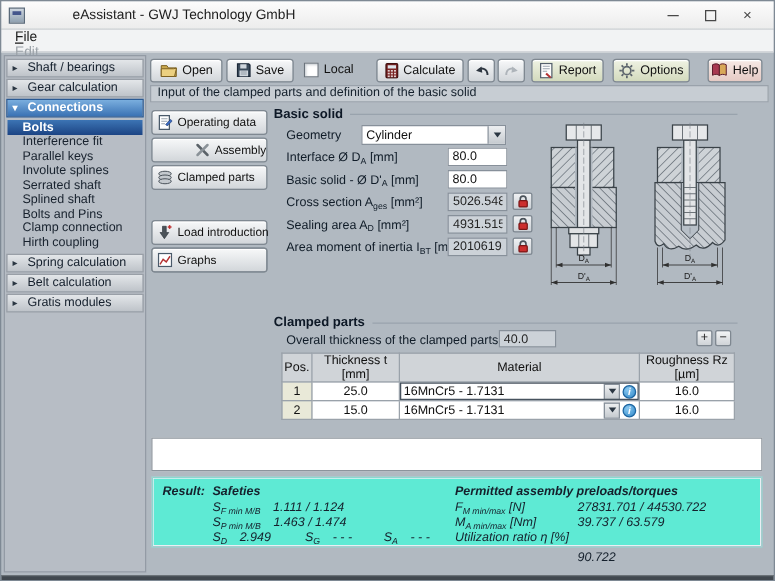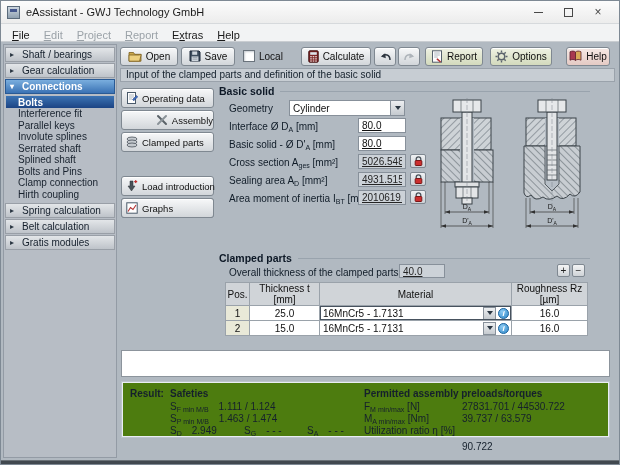--- a/index.html
+++ b/index.html
@@ -4,35 +4,35 @@
 <style>
   * { box-sizing: border-box; margin: 0; padding: 0; }
   html,body { background:#8d959d; }
   body { font-family:"Liberation Sans", sans-serif; }
   .window { position:relative; width:620px; height:465px; background:#b1b9c1;
             border:1px solid #7e8994; overflow:hidden; }
 
   
   .titlebar { position:absolute; left:0; top:0; right:0; height:23px;
               background:linear-gradient(#fcfcfc,#ececec); border-bottom:1px solid #d6d9dc;
-              display:flex; align-items:center; padding:0 6px; }
+              display:flex; align-items:center; padding:0 6px;gap:32px; }
   .app-icon { width:13px; height:13px; border:1px solid #5a6a7a;
               background:linear-gradient(#cdd6df,#8fa0b0); display:inline-block;
               margin-right:6px; position:relative; flex:0 0 auto; }
   .app-icon::after { content:""; position:absolute; left:2px; top:2px; right:2px; height:3px; background:#44568c; }
   .title-text { font-size:11px; color:#1c1c1c; }
   .win-controls { margin-left:auto; display:flex; align-items:center; gap:16px; padding-right:8px; }
   .wc { width:14px; height:14px; display:flex; align-items:center; justify-content:center;
         color:#484848; font-size:12px; }
   .min-glyph { display:block; width:9px; height:0; border-top:1px solid #484848; }
   .max-glyph { display:block; width:9px; height:9px; border:1px solid #484848; }
 
   
   .menubar { position:absolute; top:23px; left:0; right:0; height:18px; background:#f2f3f4;
-             border-bottom:1px solid #c9cdd1; display:flex; align-items:flex-end; padding-left:4px; }
+             border-bottom:1px solid #c9cdd1; display:flex; align-items:flex-start; padding-left:4px;flex-direction:column; }
   .menu-item { font-size:11px; color:#1a1a1a; padding:0 7px; white-space:pre; }
   .menu-item.disabled { color:#9ba2a8; }
   .mkey { text-decoration:underline; }
 
   
   .sidebar { position:absolute; left:2px; top:43px; width:114px; height:414px;
              background:#b7bdc5; border:1px solid #939ba5; }
   .nav-group { position:absolute; left:1px; right:1px; height:15px;
                background:linear-gradient(#e3e6e9,#bec3c9); border:1px solid #999fa7;
                display:flex; align-items:center; font-size:10px; color:#141f2c; padding-left:4px; gap:4px; }
@@ -48,21 +48,21 @@
   .toolbar { position:absolute; left:119px; top:45px; width:495px; height:20px;
              display:flex; align-items:center; }
   .tbtn { height:19px; border:1px solid #7f8891; border-radius:3px;
           background:linear-gradient(#f7f8f9,#d2d6da); display:flex; align-items:center;
           justify-content:center; gap:4px; font-size:10px; color:#101010;
           font-family:inherit; flex:0 0 auto; box-shadow:inset 0 1px 0 #fff; }
   .tbtn.green { background:linear-gradient(#eff2e3,#d3dabd); }
   .tbtn.pink  { background:linear-gradient(#f6e9e5,#e5cac4); }
   .tbtn.icononly { box-shadow:inset 0 1px 0 #fff; }
   .ticon { display:flex; align-items:center; }
-  .cb-wrap { display:flex; align-items:center; gap:4px; flex:0 0 auto; }
+  .cb-wrap { display:flex; align-items:flex-start; gap:4px; flex:0 0 auto; }
   .checkbox { width:12px; height:12px; background:#fff; border:1px solid #6a737c;
               box-shadow:inset 1px 1px 2px #c8cdd2; display:inline-block; }
   .cb-label { font-size:10px; color:#101010; }
 
   
   .infobar { position:absolute; left:119px; top:67px; width:495px; height:14px;
              background:#c7cdd3; border:1px solid #9aa2ab; font-size:10px; color:#14202c;
              line-height:12px; padding-left:5px; }
 
   
@@ -71,21 +71,21 @@
           display:flex; align-items:center; gap:4px; font-size:9.5px; color:#101010;
           font-family:inherit; padding-left:4px; box-shadow:inset 0 1px 0 #fff; white-space:nowrap; }
 
   
   .group-head { position:absolute; display:flex; align-items:center;
                 font-size:10.5px; font-weight:bold; color:#0d1826; }
   .group-line { flex:1; height:1px; background:#99a3ad; margin-left:6px; }
   .rowlabel { position:absolute; font-size:10px; color:#101c28; white-space:nowrap; }
   sub { font-size:7px; vertical-align:-2px; line-height:0; }
   .field { position:absolute; height:15px; border:1px solid #87909a; background:#fff;
-           font-size:10px; padding:0 3px; font-family:inherit; color:#101010;text-decoration:underline; }
+           font-size:10px; padding:0 3px; font-family:inherit; color:#101010; }
   .field.ro { background:#ccd2d8; color:#242424; }
   .lockbtn { position:absolute; width:16px; height:14px; border:1px solid #7f8891; border-radius:2px;
              background:linear-gradient(#eff1f3,#cbd0d5); display:flex; align-items:center;
              justify-content:center; padding:0; }
   .combo { position:absolute; height:16px; background:#fff; border:1px solid #87909a;
            display:flex; align-items:stretch; }
   .combo-text { flex:1; font-size:10px; padding-left:3px; display:flex; align-items:center;
                 overflow:hidden; white-space:nowrap; color:#101010; }
   .combo-btn { width:14px; background:linear-gradient(#edeff1,#c5cacf);
                border-left:1px solid #87909a; display:flex; align-items:center; justify-content:center; }
@@ -110,22 +110,22 @@
   .info-icon { width:11px; height:11px; border-radius:50%;
                background:radial-gradient(circle at 35% 30%, #8ccaf2, #2f88c8);
                border:1px solid #1d65a0; color:#fff; font-size:8px; font-weight:bold;
                font-style:italic; display:flex; align-items:center; justify-content:center;
                margin:0 2px 0 1px; flex:0 0 auto; }
 
   
   .msgbox { position:absolute; left:120px; top:349px; width:489px; height:27px;
             background:#fff; border:1px solid #8c949c; }
   .result { position:absolute; left:120px; top:380px; width:489px; height:57px;
-            background:#4d7c0f; border:1px solid #bcc4cc; box-shadow:inset 0 0 0 1px #e9eef3;
-            font-size:10px; color:#15202c; }
+            background:#5eead4; border:1px solid #bcc4cc; box-shadow:inset 0 0 0 1px #e9eef3;
+            font-size:10px; color:#15202c;font-style:italic; }
   .res-abs { position:absolute; white-space:nowrap; }
   .bold { font-weight:bold; }
   .rv { margin-left:10px; }
 
   .diag { position:absolute; }
 
   .bottom-edge { position:absolute; left:0; right:0; bottom:0; height:4px;
                  background:#41484f; border-top:1px solid #6a7177; }
 </style>
 </head>

